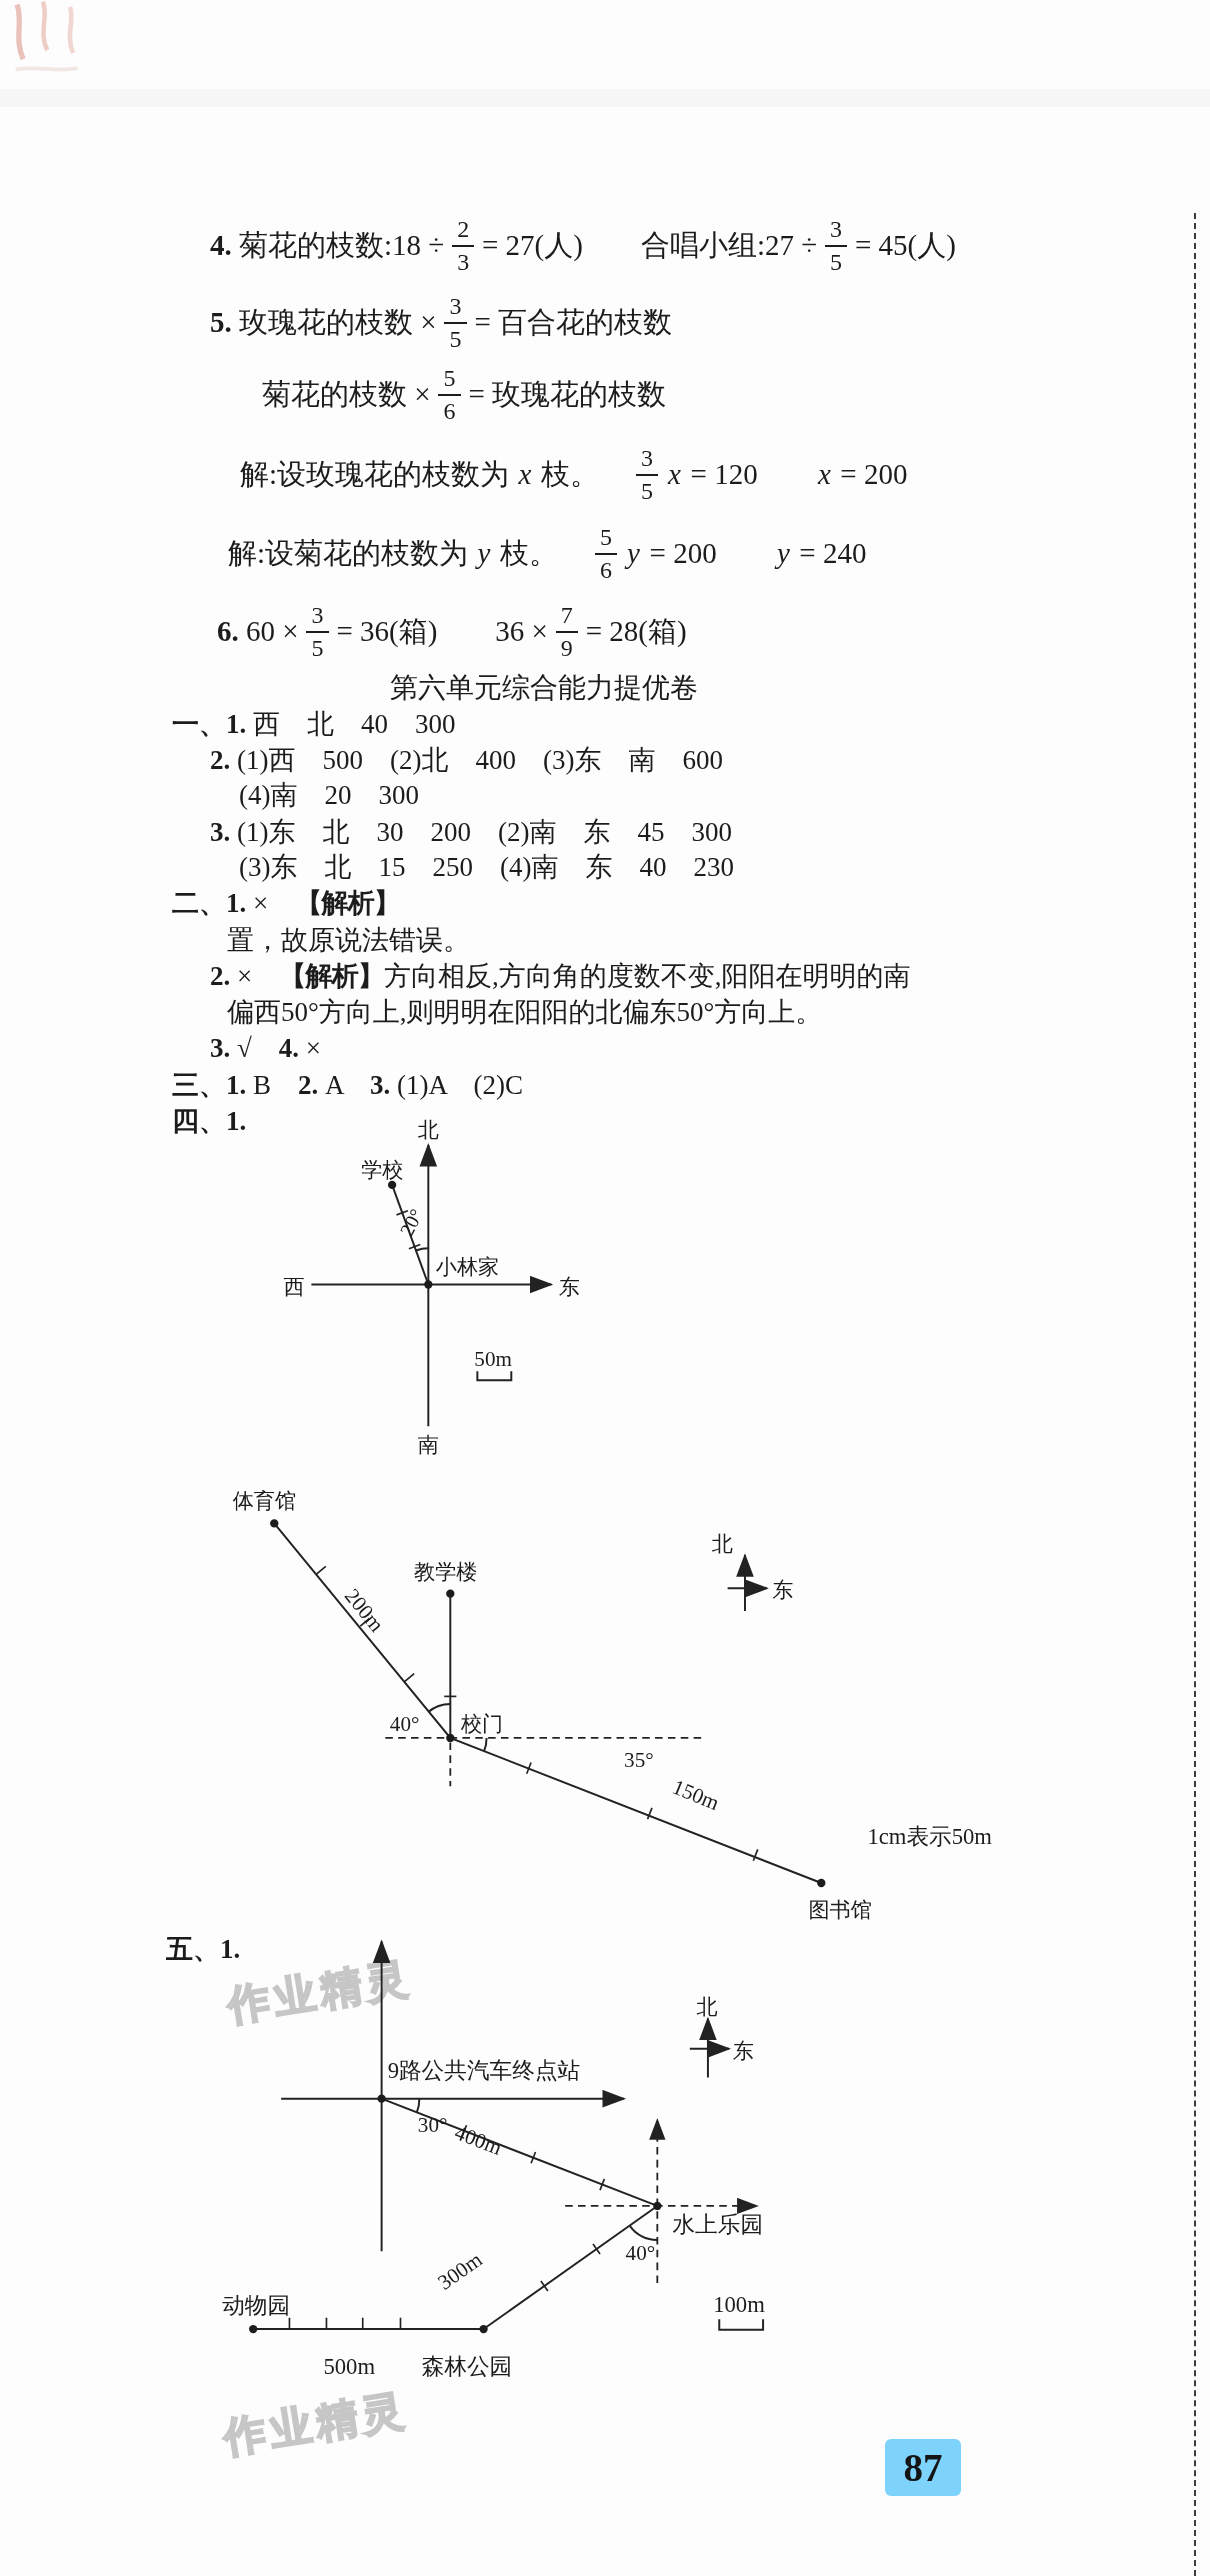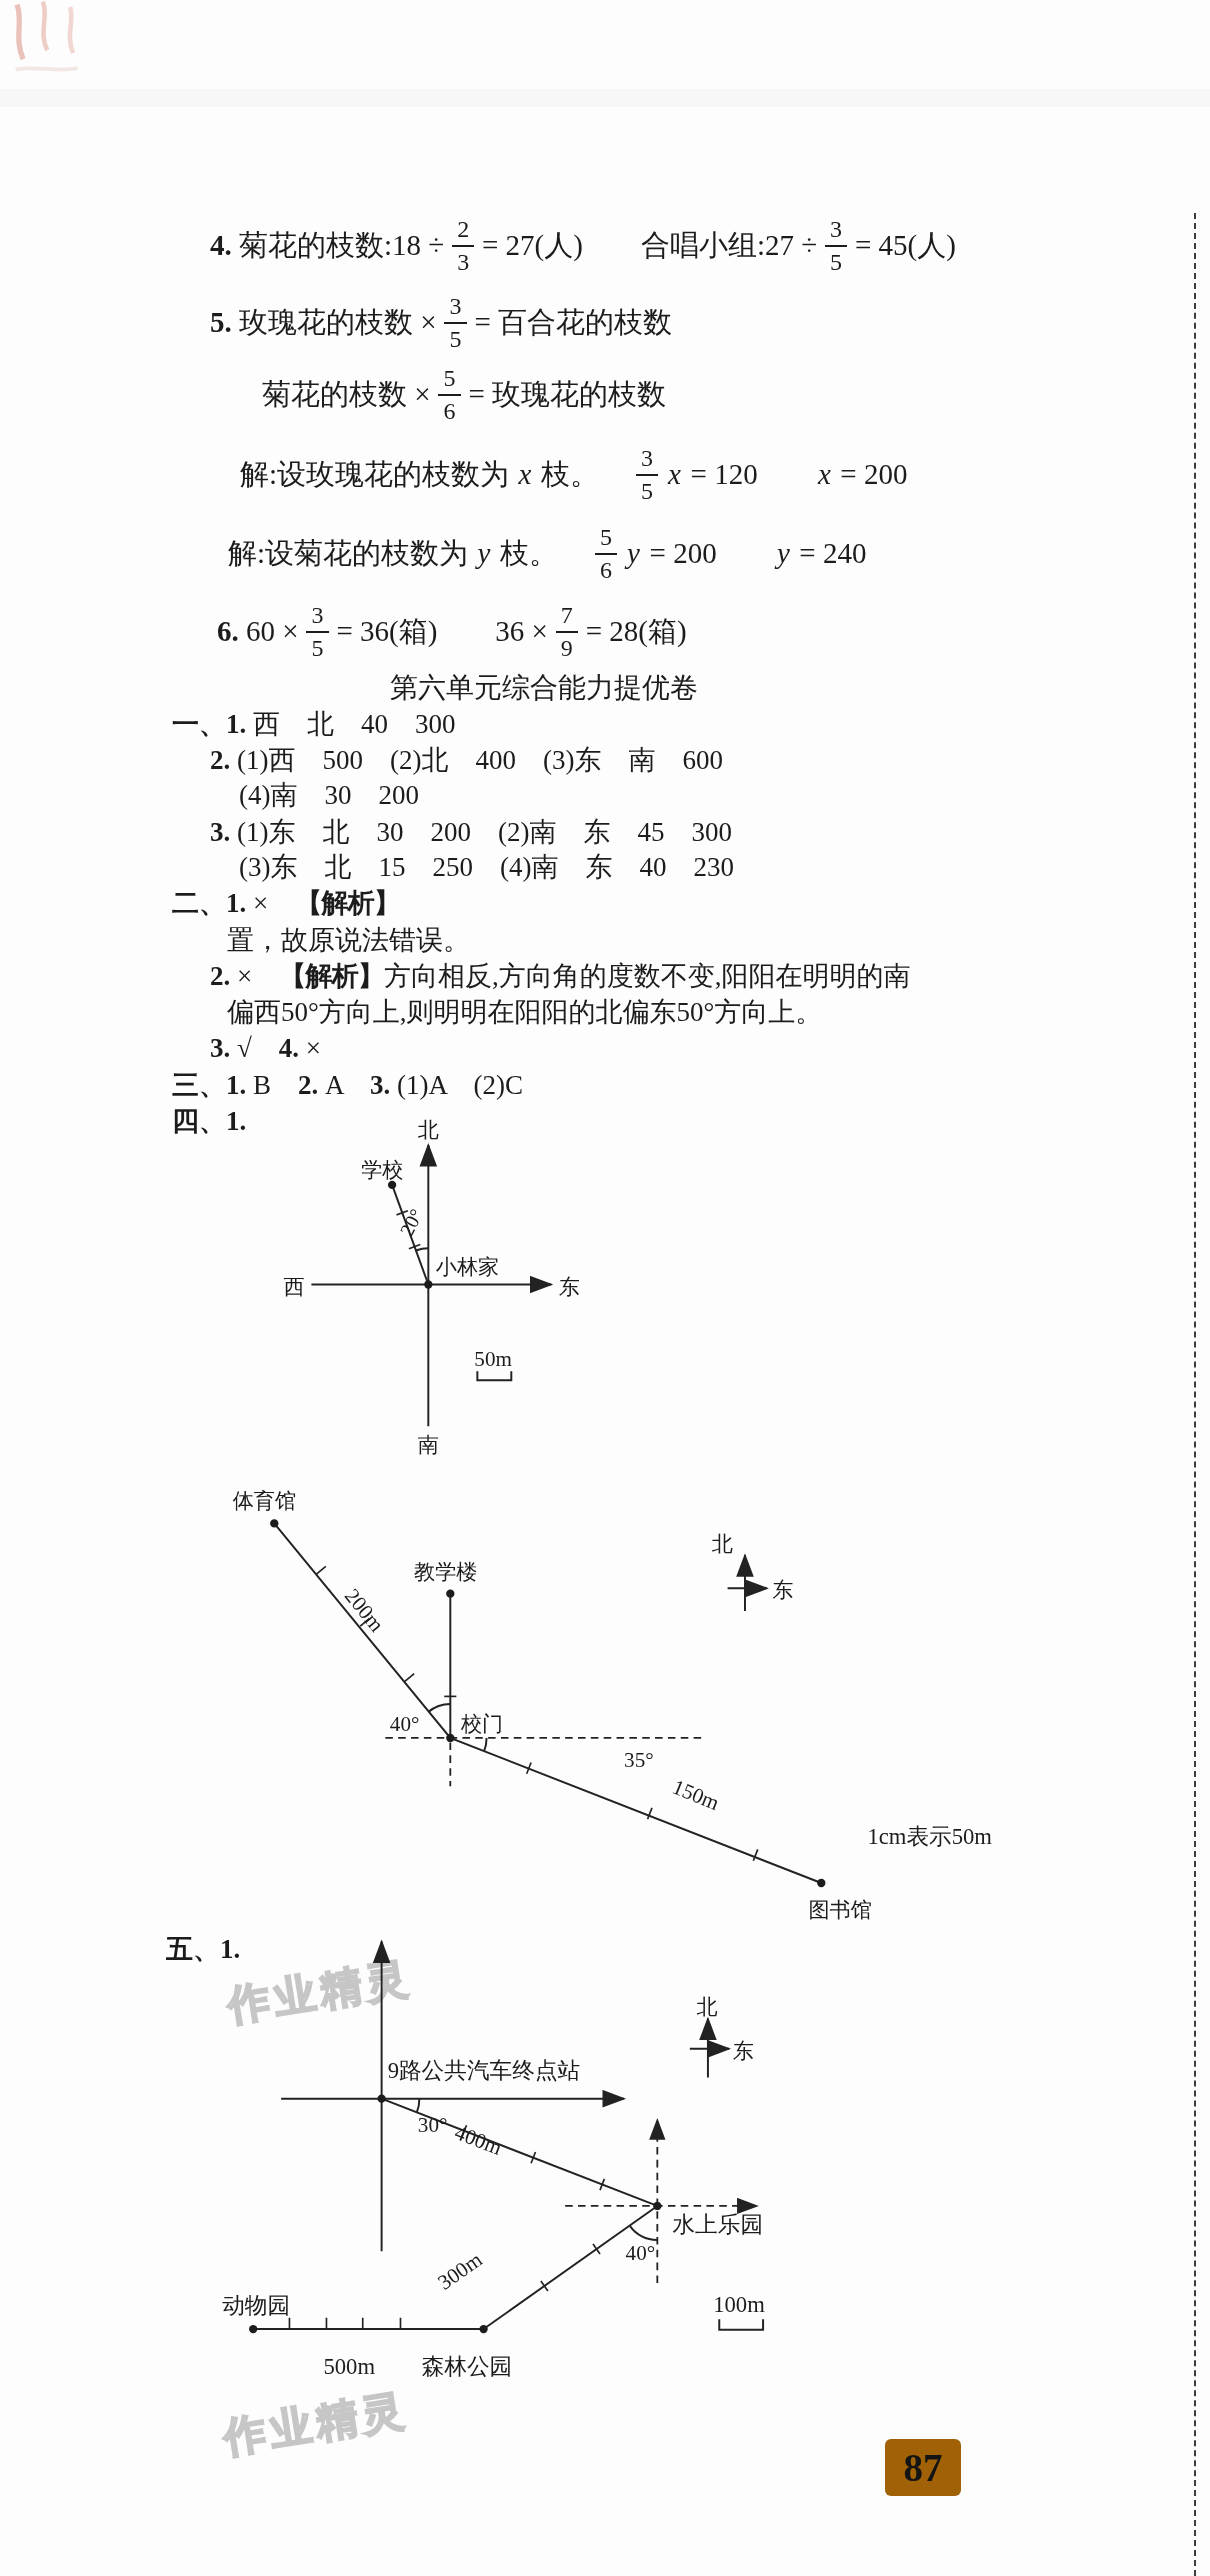--- a/index.html
+++ b/index.html
@@ -51,21 +51,21 @@
     color:#ffffff;-webkit-text-stroke:1.9px #c6c6c6;
     text-shadow:0 0 0.8px #cfcfcf;
     transform:rotate(-9deg);
   }
   .cutline{
     position:absolute;left:1194px;top:213px;height:2363px;width:0;
     border-left:2.3px dashed #3c3c3c;
   }
   .pagenum{
     position:absolute;left:885px;top:2439px;width:76px;height:57px;
-    background:#a16207;border-radius:6px;
+    background:#7dd3fc;border-radius:6px;
     display:flex;align-items:center;justify-content:center;
     font-size:39px;font-weight:bold;color:#141414;
   }
   .deco{position:absolute;left:4.5px;top:0;}
 </style>
 </head>
 <body>
 
 <div class="band"></div>
 <svg class="deco" width="174" height="91" viewBox="0 0 230 120">
@@ -81,21 +81,21 @@
 <div class="line eq" style="left:210px;top:286px"><span class="b">5.</span><span> 玫瑰花的枝数 ×</span><span class="frac"><span class="fn">3</span><span class="fd">5</span></span><span>= 百合花的枝数</span></div>
 <div class="line eq" style="left:262px;top:358px"><span>菊花的枝数 ×</span><span class="frac"><span class="fn">5</span><span class="fd">6</span></span><span>= 玫瑰花的枝数</span></div>
 <div class="line eq" style="left:240px;top:438px"><span>解:设玫瑰花的枝数为 </span><span class="it">x</span><span> 枝。　</span><span class="frac"><span class="fn">3</span><span class="fd">5</span></span><span class="it">x</span><span> = 120　　</span><span class="it">x</span><span> = 200</span></div>
 <div class="line eq" style="left:228px;top:517px"><span>解:设菊花的枝数为 </span><span class="it">y</span><span> 枝。　</span><span class="frac"><span class="fn">5</span><span class="fd">6</span></span><span class="it">y</span><span> = 200　　</span><span class="it">y</span><span> = 240</span></div>
 <div class="line eq" style="left:217px;top:595px"><span class="b">6.</span><span> 60 ×</span><span class="frac"><span class="fn">3</span><span class="fd">5</span></span><span>= 36(箱)　　36 ×</span><span class="frac"><span class="fn">7</span><span class="fd">9</span></span><span>= 28(箱)</span></div>
 
 <div class="title">第六单元综合能力提优卷</div>
 
 <div class="line" style="left:172px;top:709px"><span class="b">一、</span><span class="b">1. </span><span>西　北　40　300</span></div>
 <div class="line" style="left:210px;top:745px"><span class="b">2. </span><span>(1)西　500　(2)北　400　(3)东　南　600</span></div>
-<div class="line" style="left:239px;top:780px"><span>(4)南　30　200</span></div>
+<div class="line" style="left:239px;top:780px"><span>(4)南　20　300</span></div>
 <div class="line" style="left:210px;top:817px"><span class="b">3. </span><span>(1)东　北　30　200　(2)南　东　45　300</span></div>
 <div class="line" style="left:239px;top:852px"><span>(3)东　北　15　250　(4)南　东　40　230</span></div>
 <div class="line" style="left:172px;top:888px"><span class="b">二、</span><span class="b">1. </span><span>×　</span><span class="h">【解析】</span></div>
 <div class="line" style="left:227px;top:925px"><span>置，故原说法错误。</span></div>
 <div class="line" style="left:210px;top:961px"><span class="b">2. </span><span>×　</span><span class="h">【解析】</span><span>方向相反,方向角的度数不变,阳阳在明明的南</span></div>
 <div class="line" style="left:227px;top:997px"><span>偏西50°方向上,则明明在阳阳的北偏东50°方向上。</span></div>
 <div class="line" style="left:210px;top:1033px"><span class="b">3. </span><span>√　</span><span class="b">4. </span><span>×</span></div>
 <div class="line" style="left:172px;top:1070px"><span class="b">三、</span><span class="b">1. </span><span>B　</span><span class="b">2. </span><span>A　</span><span class="b">3. </span><span>(1)A　(2)C</span></div>
 <div class="line" style="left:172px;top:1106px"><span class="b">四、</span><span class="b">1.</span></div>
 <div class="line" style="left:166px;top:1934px"><span class="b">五、</span><span class="b">1.</span></div>

